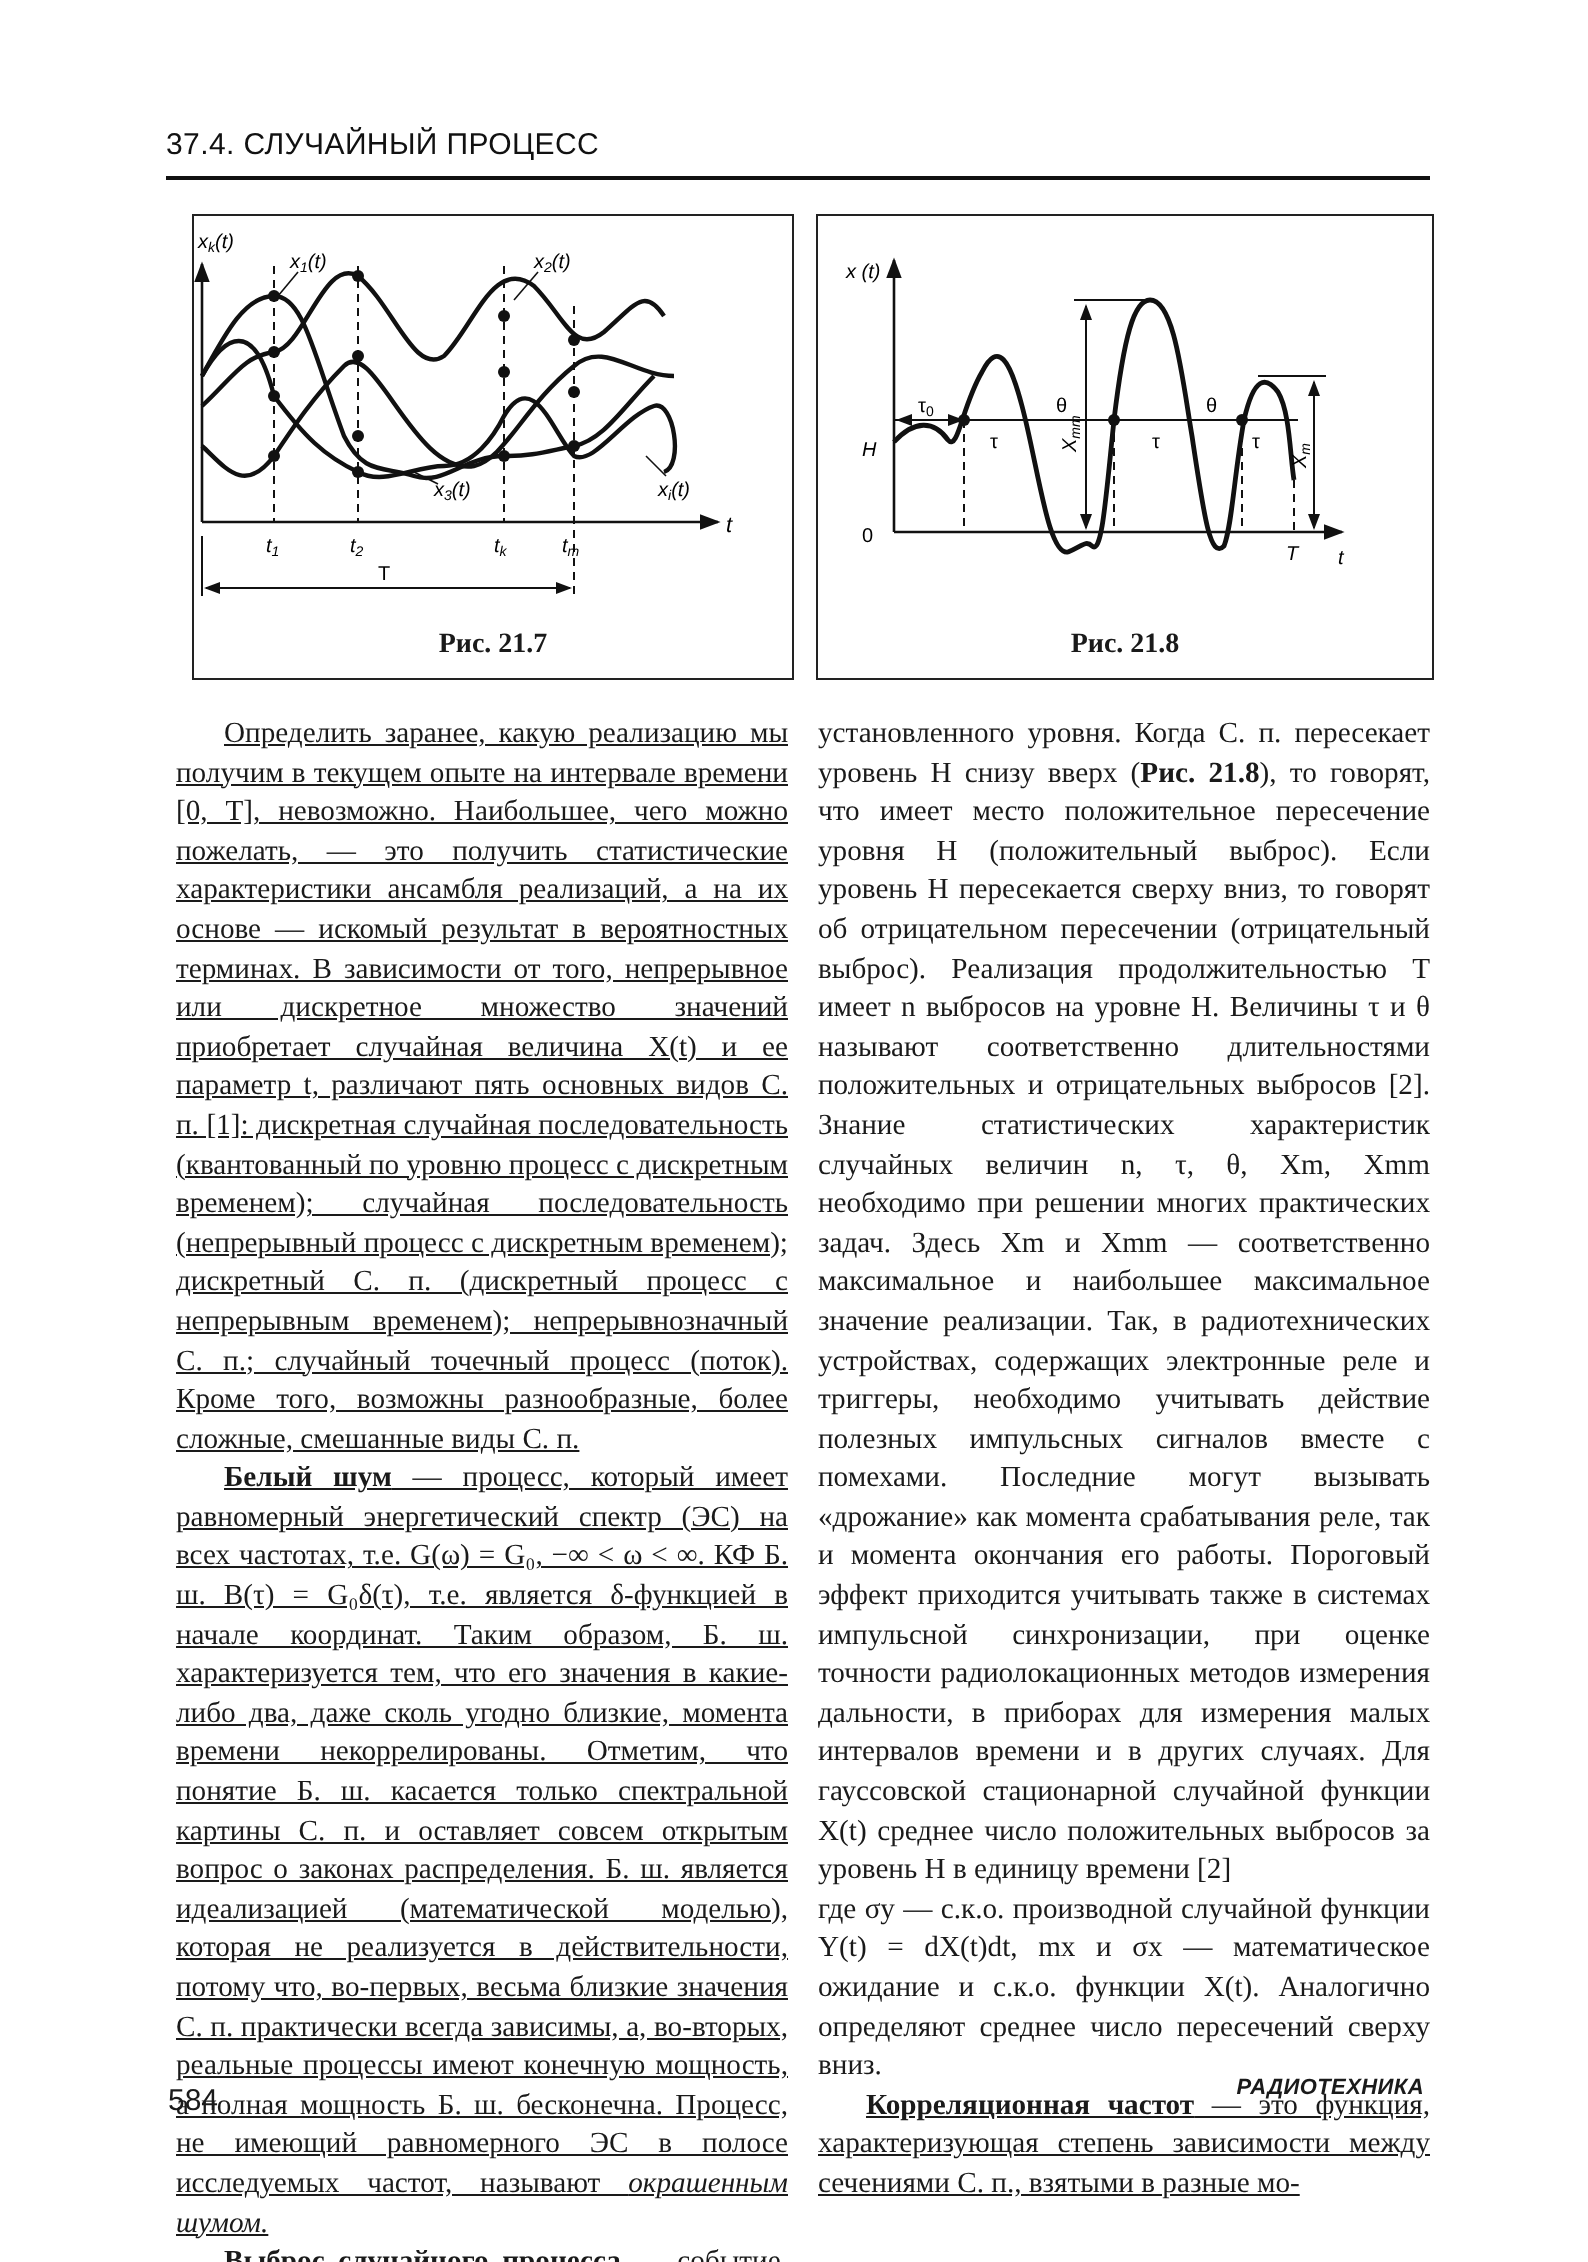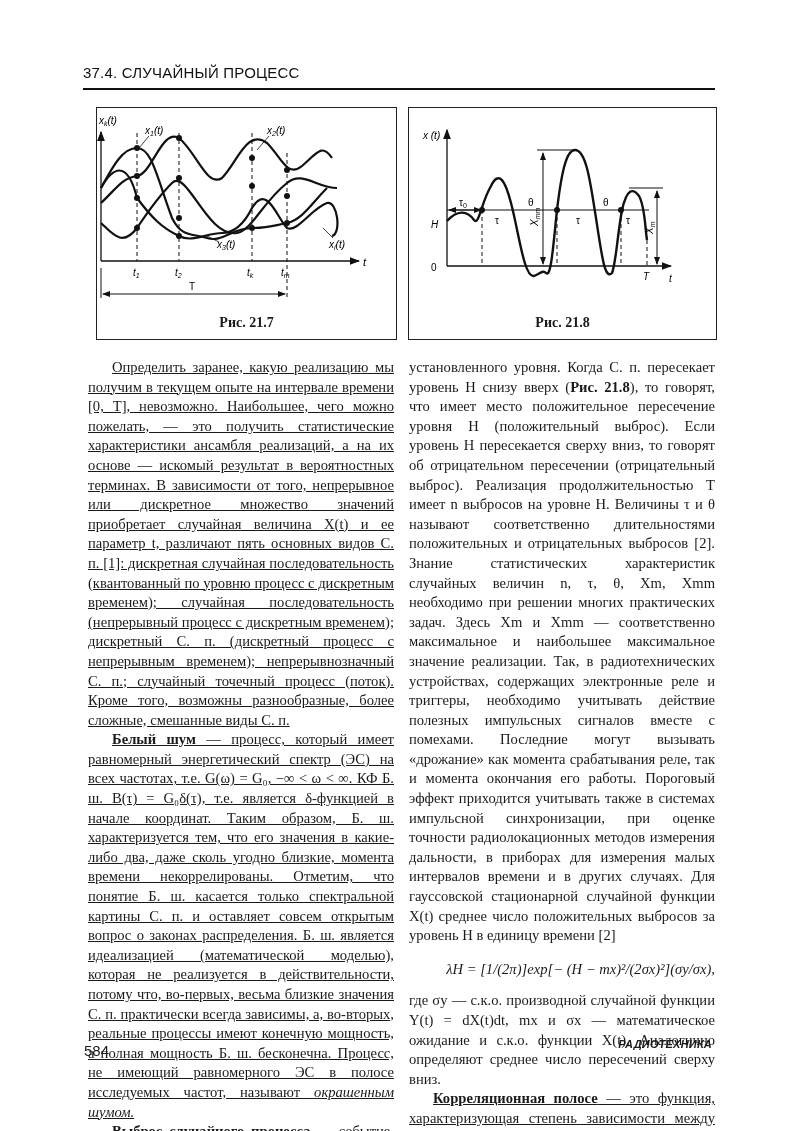--- a/index.html
+++ b/index.html
@@ -145,19 +145,18 @@
 </div>
 
 <div class="col col-left">
   <p class="indent">Определить заранее, какую реализацию мы получим в текущем опыте на интервале времени [0, T], невозможно. Наибольшее, чего можно пожелать, — это получить статистические характеристики ансамбля реализаций, а на их основе — искомый результат в вероятностных терминах. В зависимости от того, непрерывное или дискретное множество значений приобретает случайная величина X(t) и ее параметр t, различают пять основных видов С. п. [1]: дискретная случайная последовательность (квантованный по уровню процесс с дискретным временем); случайная последовательность (непрерывный процесс с дискретным временем); дискретный С. п. (дискретный процесс с непрерывным временем); непрерывнозначный С. п.; случайный точечный процесс (поток). Кроме того, возможны разнообразные, более сложные, смешанные виды С. п.</p>
   <p class="indent"><span class="term">Белый шум</span><span> — процесс, который имеет равномерный энергетический спектр (ЭС) на всех частотах, т.е. G(ω) = G₀, −∞ &lt; ω &lt; ∞. КФ Б. ш. B(τ) = G₀δ(τ), т.е. является δ-функцией в начале координат. Таким образом, Б. ш. характеризуется тем, что его значения в какие-либо два, даже сколь угодно близкие, момента времени некоррелированы. Отметим, что понятие Б. ш. касается только спектральной картины С. п. и оставляет совсем открытым вопрос о законах распределения. Б. ш. является идеализацией (математической моделью), которая не реализуется в действительности, потому что, во-первых, весьма близкие значения С. п. практически всегда зависимы, а, во-вторых, реальные процессы имеют конечную мощность, а полная мощность Б. ш. бесконечна. Процесс, не имеющий равномерного ЭС в полосе исследуемых частот, называют </span><span class="it">окрашенным шумом.</span></p>
   <p class="indent"><span class="term">Выброс случайного процесса</span><span> — событие, которое состоит в пересечении реализацией С. п.</span></p>
 </div>
 
 <div class="col col-right">
   <p><span>установленного уровня. Когда С. п. пересекает уровень H снизу вверх (</span><span class="term">Рис. 21.8</span><span>), то говорят, что имеет место положительное пересечение уровня H (положительный выброс). Если уровень H пересекается сверху вниз, то говорят об отрицательном пересечении (отрицательный выброс). Реализация продолжительностью T имеет n выбросов на уровне H. Величины τ и θ называют соответственно длительностями положительных и отрицательных выбросов [2]. Знание статистических характеристик случайных величин n, τ, θ, Xm, Xmm необходимо при решении многих практических задач. Здесь Xm и Xmm — соответственно максимальное и наибольшее максимальное значение реализации. Так, в радиотехнических устройствах, содержащих электронные реле и триггеры, необходимо учитывать действие полезных импульсных сигналов вместе с помехами. Последние могут вызывать «дрожание» как момента срабатывания реле, так и момента окончания его работы. Пороговый эффект приходится учитывать также в системах импульсной синхронизации, при оценке точности радиолокационных методов измерения дальности, в приборах для измерения малых интервалов времени и в других случаях. Для гауссовской стационарной случайной функции X(t) среднее число положительных выбросов за уровень H в единицу времени [2]</span></p>
-  <p class="formula it">λH = [1/(2π)]exp[− (H − mx)²/(2σx)²](σy/σx),</p>
   <p>где σy — с.к.о. производной случайной функции Y(t) = dX(t)dt, mx и σx — математическое ожидание и с.к.о. функции X(t). Аналогично определяют среднее число пересечений сверху вниз.</p>
-  <p class="indent"><span class="term">Корреляционная полосе</span><span> — это функция, характеризующая степень зависимости между сечениями С. п., взятыми в разные мо-</span></p>
+  <p class="indent"><span class="term">Корреляционная частот</span><span> — это функция, характеризующая степень зависимости между сечениями С. п., взятыми в разные мо-</span></p>
 </div>
 
 <div class="footer-num">584</div>
 <div class="footer-title">РАДИОТЕХНИКА</div>
 
 </body></html>

